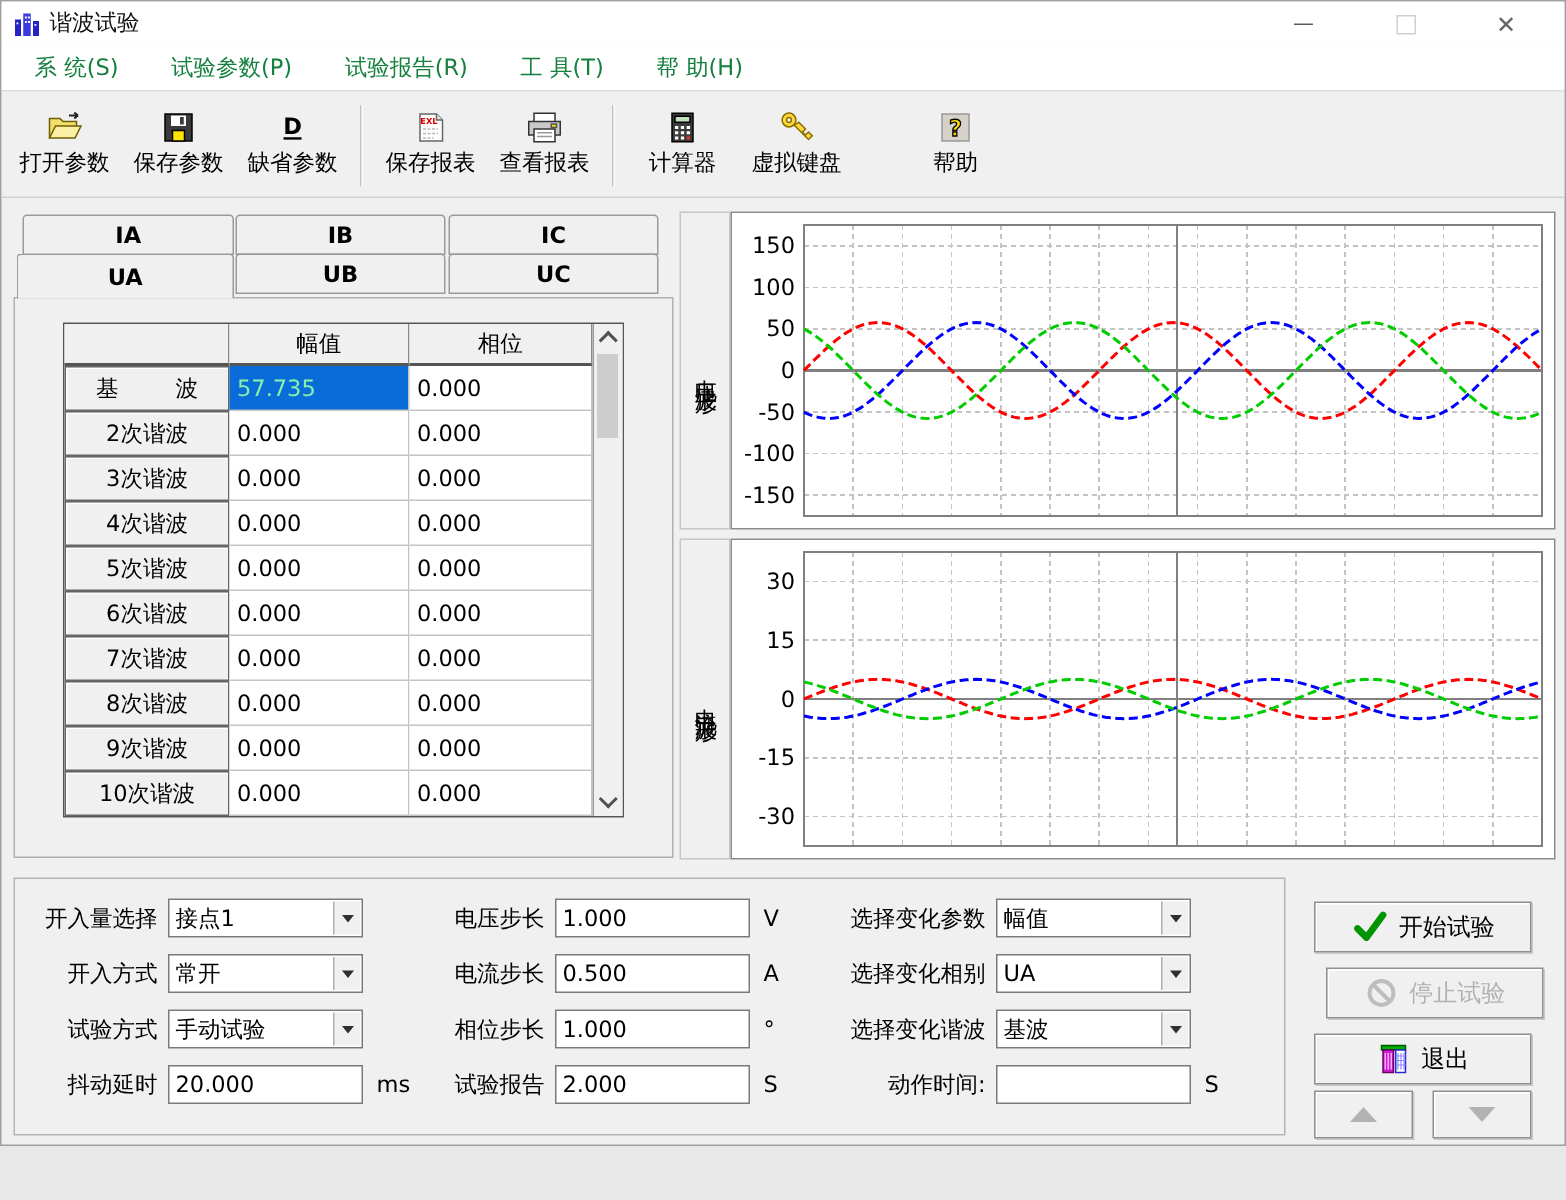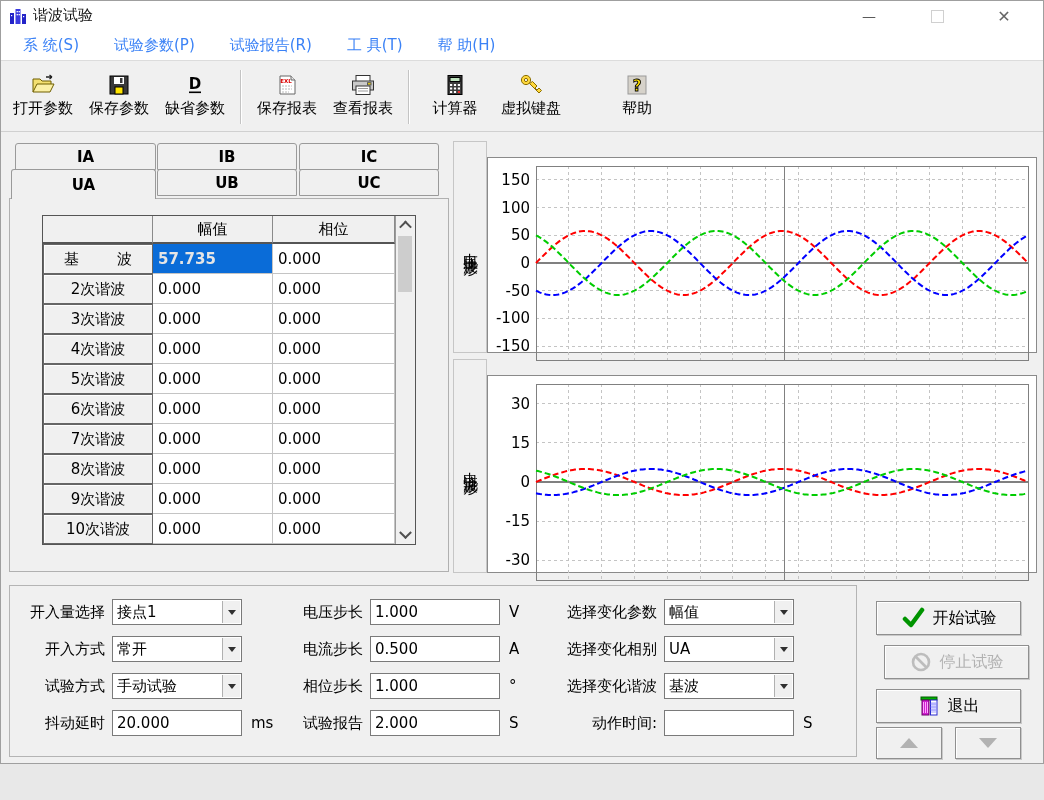--- a/index.html
+++ b/index.html
@@ -10,50 +10,50 @@
   }
   
   .titlebar{position:absolute;left:0;top:0;width:100%;height:30px;background:#fff;}
   .appicon{position:absolute;left:8px;top:6px;width:18px;height:18px;}
   .apptitle{position:absolute;left:32px;top:5px;font-size:15px;color:#111;}
   .cap-btn{position:absolute;top:0;width:46px;height:30px;display:flex;align-items:center;justify-content:center;color:#5a5a5a;font-size:14px;}
   .cap-min{left:845px;} .cap-max{left:913px;} .cap-close{left:980px;font-size:16px;color:#666;}
   .max-square{width:11px;height:11px;border:1px solid #d0d0d0;}
   
   .menubar{position:absolute;left:0;top:30px;width:100%;height:30px;background:#fff;border-bottom:1px solid #dcdcdc;display:flex;align-items:center;padding-left:22px;box-sizing:border-box;}
-  .menu-item{margin-right:35px;color:#3b82f6;}
+  .menu-item{margin-right:35px;color:#15803d;}
   
   .toolbar{position:absolute;left:0;top:61px;width:100%;height:70px;background:#f0f0f0;border-bottom:1px solid #d0d0d0;display:flex;align-items:center;padding-left:4px;box-sizing:border-box;}
   .tbtn{width:76px;height:60px;display:flex;flex-direction:column;align-items:center;justify-content:flex-start;}
   .tbtn .ticon{height:30px;display:flex;align-items:flex-end;justify-content:center;}
   .tbtn .tlabel{margin-top:2px;font-size:15px;white-space:nowrap;}
   .tsep{width:1px;height:54px;background:#c4c4c4;border-right:1px solid #fff;margin:0 7px;}
   .tgap{width:30px;}
   
   .tab{position:absolute;height:27px;background:#f0f0f0;border:1px solid #9a9a9a;border-radius:3px 3px 0 0;box-sizing:border-box;display:flex;align-items:center;justify-content:center;font-size:15px;font-weight:bold;}
   .tab.active{z-index:3;border-bottom:none;}
   .pane{position:absolute;left:8px;top:197px;width:440px;height:374px;background:#f0f0f0;border:1px solid #b0b0b0;box-sizing:border-box;}
   
   .htable{position:absolute;left:32px;top:16px;display:grid;grid-template-columns:110px 120px 122px 20px;grid-template-rows:28px repeat(10,30px);border:1px solid #555;background:#fff;}
   .hcell{background:#f0f0f0;border-right:1px solid #8a8a8a;border-bottom:2px solid #555;display:flex;align-items:center;justify-content:center;box-sizing:border-box;}
   .rowhdr{background:#f0f0f0;border:1px solid #666;box-shadow:inset 1px 1px 0 #fff;display:flex;align-items:center;justify-content:center;white-space:pre;box-sizing:border-box;}
   .dcell{background:#fff;border-right:1px solid #c4c4c4;border-bottom:1px solid #c4c4c4;display:flex;align-items:center;padding-left:5px;box-sizing:border-box;}
-  .dcell.sel{color:#e5e5e5;font-weight:bold;}
+  .dcell.sel{color:#86efac;}
   .scrollcol{grid-column:4;grid-row:1 / span 11;background:#f0f0f0;border-left:1px solid #9a9a9a;position:relative;box-sizing:border-box;}
   .scr-btn{position:absolute;left:0;width:100%;height:18px;display:flex;align-items:center;justify-content:center;}
   .scr-up{top:0;} .scr-down{bottom:0;}
   .chev{width:7px;height:7px;border-left:2px solid #505050;border-top:2px solid #505050;}
   .chev.up{transform:rotate(45deg) translate(1px,1px);}
   .chev.down{transform:rotate(225deg) translate(2px,2px);}
   .scr-thumb{position:absolute;left:2px;top:20px;width:14px;height:56px;background:#cdcdcd;}
   
   .chart-panel{position:absolute;left:452px;width:584px;}
   .chart-strip{position:absolute;left:0;top:0;bottom:0;width:34px;background:#f0f0f0;border:1px solid #c6c6c6;box-sizing:border-box;display:flex;align-items:center;justify-content:center;}
   .vlabel{writing-mode:vertical-rl;text-orientation:upright;letter-spacing:3px;font-size:15px;}
-  .chart-box{position:absolute;left:34px;top:0;right:0;bottom:0;background:#fff;border:1px solid #8a8a8a;box-sizing:border-box;margin-top:16px;}
+  .chart-box{position:absolute;left:34px;top:0;right:0;bottom:0;background:#fff;border:1px solid #8a8a8a;box-sizing:border-box;}
   
   .groupbox{position:absolute;left:8px;top:584px;width:848px;height:172px;border:1px solid #b4b4b4;box-sizing:border-box;}
   .ctl-col{position:absolute;top:598px;}
   .ctl-col.c1{left:20px;} .ctl-col.c2{left:298px;} .ctl-col.c3{left:560px;}
   .ctl-row{display:flex;align-items:center;height:26px;margin-bottom:11px;}
   .ctl-label{text-align:right;margin-right:7px;white-space:nowrap;}
   .c1 .ctl-label{width:84px;} .c2 .ctl-label{width:64px;} .c3 .ctl-label{width:96px;}
   .combo{position:relative;width:130px;height:26px;background:#fff;border:1px solid #7a7a7a;box-sizing:border-box;}
   .combo-text{position:absolute;left:4px;top:3px;font-size:15px;}
   .combo-btn{position:absolute;right:1px;top:1px;bottom:1px;width:17px;background:#f0f0f0;border-left:1px solid #b0b0b0;display:flex;align-items:center;justify-content:center;}

